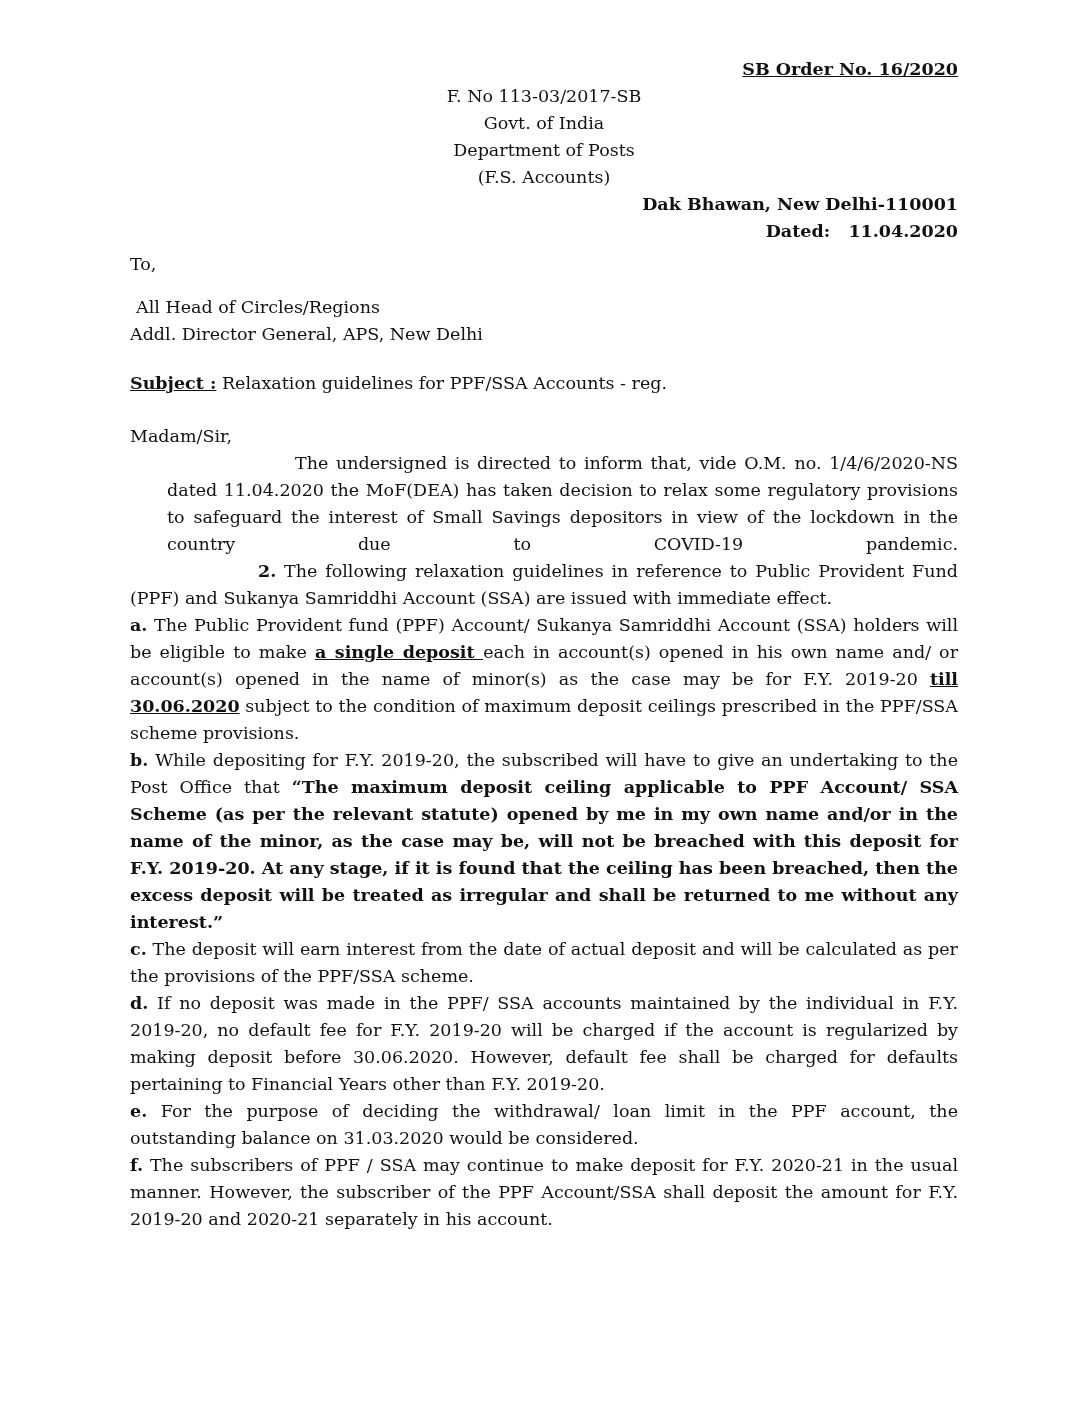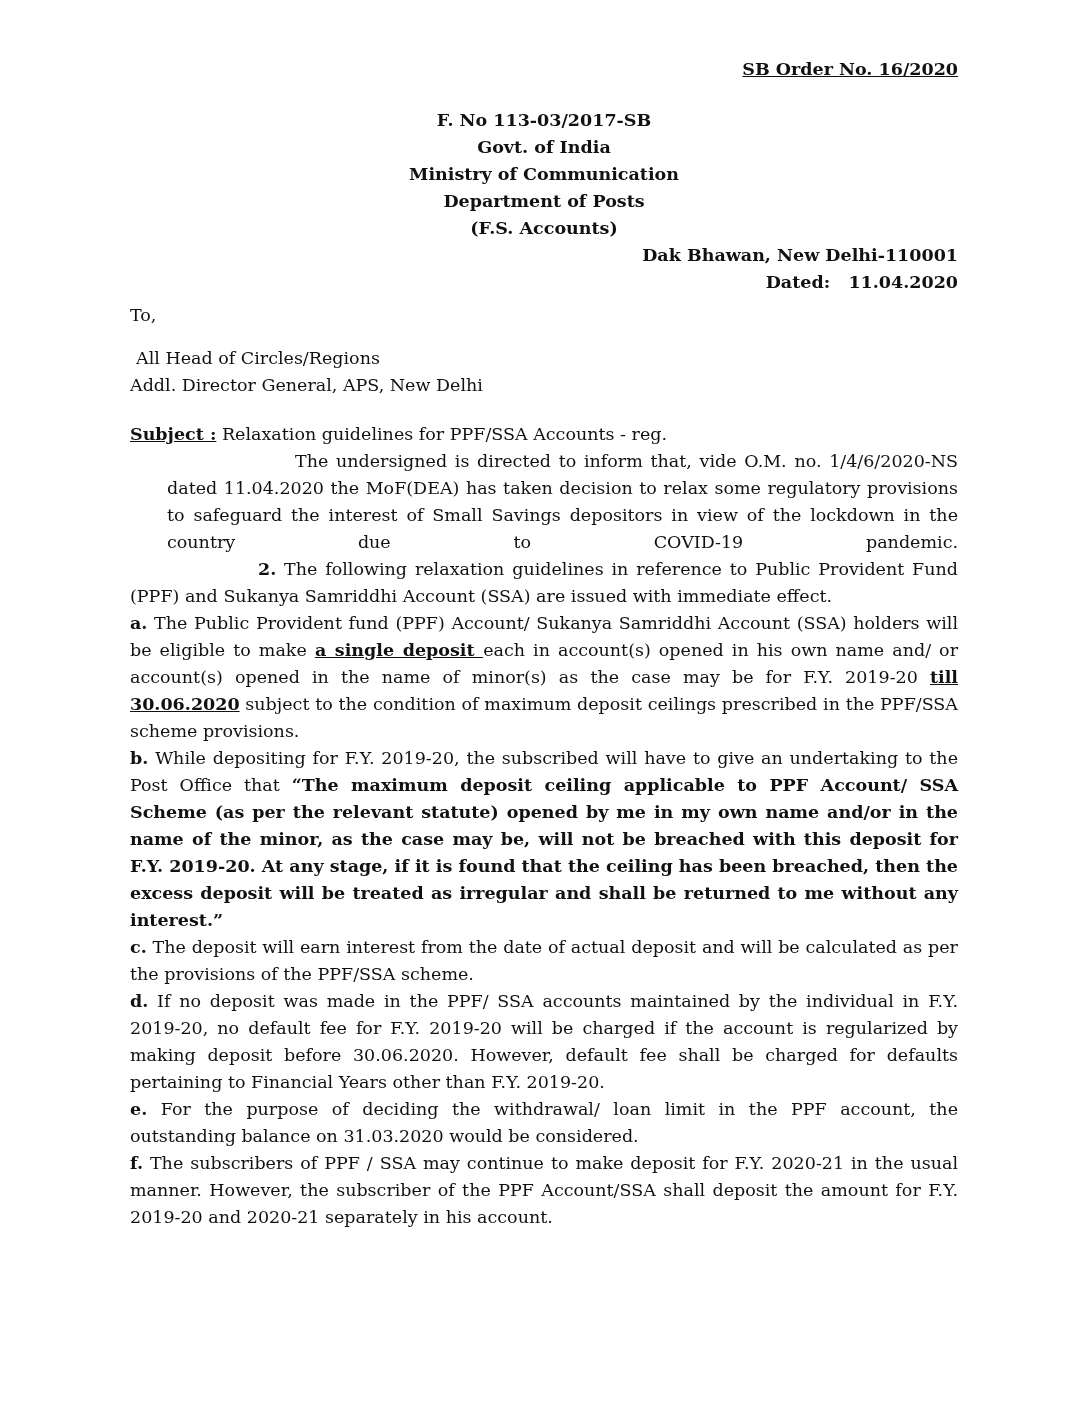--- a/index.html
+++ b/index.html
@@ -16,21 +16,21 @@
     width: 1088px;
     height: 1408px;
     padding: 56px 130px 32px 130px;
     overflow: hidden;
     background: #ffffff;
   }
   .b  { font-weight: bold; }
   .bu { font-weight: bold; text-decoration: underline; }
   .order-no { text-align: right; font-weight: bold; }
   .order-no span { text-decoration: underline; }
-  .letterhead { text-align: center; font-weight: bold; margin-top: 24px; }
+  .letterhead { text-align: center; font-weight: normal; }
   .right-block { text-align: right; font-weight: bold; }
   .pre { white-space: pre; }
   .recipients { margin-top: 6px; }
   .indent-sm { padding-left: 6px; margin-top: 16px; }
   .subject { margin-top: 22px; }
   .salutation { margin-top: 26px; }
   .para { text-align: justify; }
   .para.no-gap { margin-top: 0; }
   .first-indent { text-indent: 128px; }
   .justify-last { text-align-last: justify; margin-left: 37px; }
@@ -40,40 +40,40 @@
 
 <div class="page">
 
   <div class="order-no">
     <span>SB Order No. 16/2020</span>
   </div>
 
   <div class="letterhead">
     <div>F. No 113-03/2017-SB</div>
     <div>Govt. of India</div>
-    <div>Ministry of Communication</div>
     <div>Department of Posts</div>
     <div>(F.S. Accounts)</div>
   </div>
 
   <div class="right-block">
     <div>Dak Bhawan, New Delhi-110001</div>
     <div class="pre">Dated:   11.04.2020</div>
   </div>
 
   <div class="recipients">
     <div>To,</div>
     <div class="indent-sm">All Head of Circles/Regions</div>
     <div>Addl. Director General, APS, New Delhi</div>
   </div>
 
   <p class="subject">
     <span class="bu">Subject :</span><span> Relaxation guidelines for  PPF/SSA Accounts - reg.</span>
   </p>
 
+  <p class="salutation">Madam/Sir,</p>
 
   <p class="para no-gap first-indent justify-last">The undersigned is directed to inform that, vide O.M. no. 1/4/6/2020-NS dated 11.04.2020  the MoF(DEA)  has taken decision to relax  some regulatory provisions to safeguard the interest of Small Savings depositors in view of the lockdown in the country due to COVID-19 pandemic.</p>
 
   <p class="para first-indent">
     <span class="b">2.</span><span> The following relaxation guidelines in reference to Public Provident Fund (PPF) and Sukanya Samriddhi Account (SSA) are issued with immediate effect.</span>
   </p>
 
   <p class="para">
     <span class="b">a.</span><span> The Public Provident fund (PPF) Account/ Sukanya Samriddhi Account (SSA) holders will be eligible to make </span><span class="bu">a single deposit </span><span>each in account(s) opened in his own name and/ or account(s) opened in the name of minor(s) as the case may be for F.Y. 2019-20 </span><span class="bu">till 30.06.2020</span><span> subject to the condition of maximum deposit ceilings prescribed in the PPF/SSA scheme provisions.</span>
   </p>

